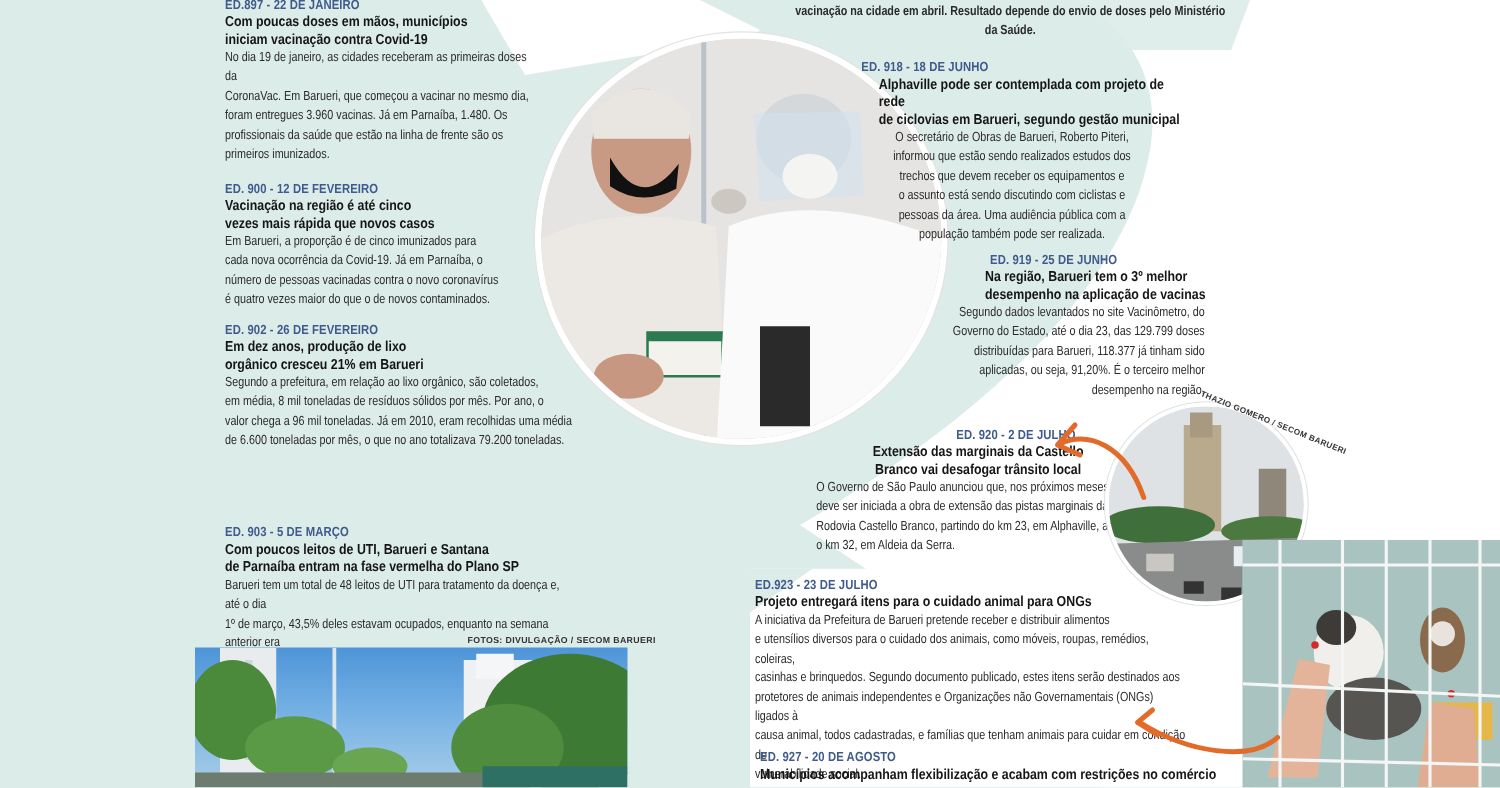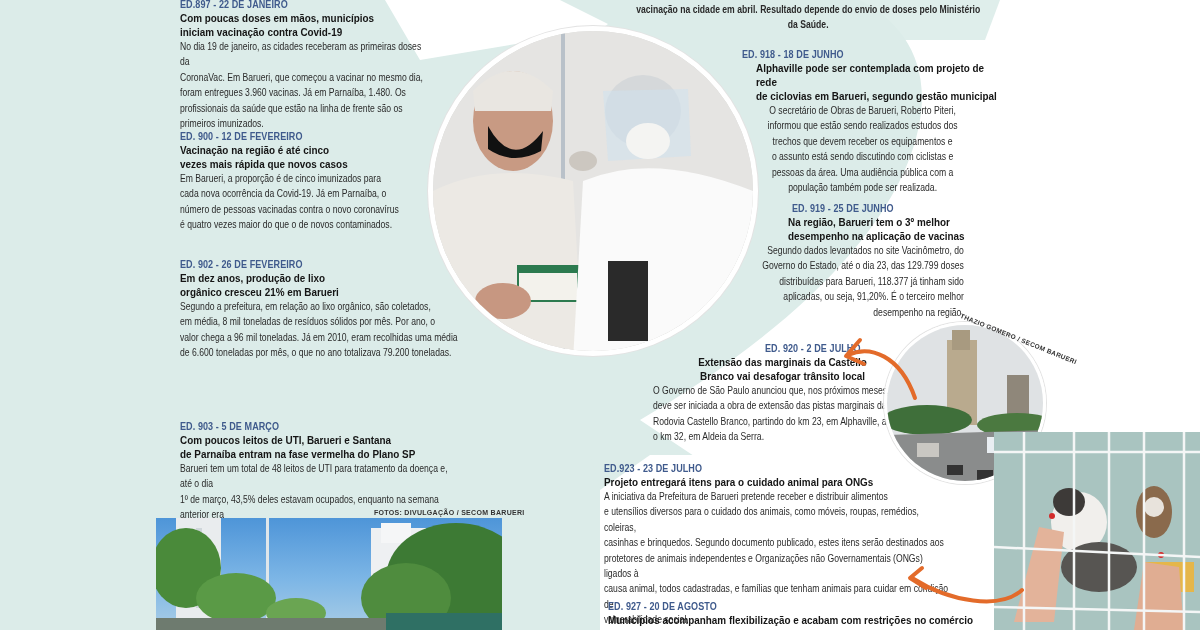--- a/index.html
+++ b/index.html
@@ -66,21 +66,21 @@
   <div class="ed">ED.897 - 22 DE JANEIRO</div>
   <div class="headline">Com poucas doses em mãos, municípios
 iniciam vacinação contra Covid-19</div>
   <div class="body">No dia 19 de janeiro, as cidades receberam as primeiras doses da
 CoronaVac. Em Barueri, que começou a vacinar no mesmo dia,
 foram entregues 3.960 vacinas. Já em Parnaíba, 1.480. Os
 profissionais da saúde que estão na linha de frente são os
 primeiros imunizados.</div>
 </div>
 
-<div class="entry" style="left:180px; top:130px; width:300px;">
+<div class="entry" style="left:180px; top:145px; width:300px;">
   <div class="ed">ED. 900 - 12 DE FEVEREIRO</div>
   <div class="headline">Vacinação na região é até cinco
 vezes mais rápida que novos casos</div>
   <div class="body">Em Barueri, a proporção é de cinco imunizados para
 cada nova ocorrência da Covid-19. Já em Parnaíba, o
 número de pessoas vacinadas contra o novo coronavírus
 é quatro vezes maior do que o de novos contaminados.</div>
 </div>
 
 <div class="entry" style="left:180px; top:258px; width:340px;">
@@ -143,21 +143,21 @@
 
     <ellipse cx="210" cy="80" rx="38" ry="36" fill="#d5d8da"></ellipse>
     <path d="M170 60 L255 58 L258 125 L175 130 Z" fill="#cfe2ee" opacity="0.55"></path>
     <ellipse cx="215" cy="110" rx="22" ry="18" fill="#f4f4f2"></ellipse>
     <path d="M150 150 Q220 120 320 160 L330 330 L140 330 Z" fill="#fafafa"></path>
     <ellipse cx="150" cy="130" rx="14" ry="10" fill="#ccc7c0"></ellipse>
     <rect x="175" y="230" width="40" height="80" fill="#2a2a2a"></rect>
   </svg>
 </div>
 
-<div class="entry right" style="left:742px; top:48px; width:300px;">
+<div class="entry right" style="left:689px; top:48px; width:300px;">
   <div class="ed">ED. 918 - 18 DE JUNHO</div>
   <div class="headline" style="margin-left:14px;">Alphaville pode ser contemplada com projeto de rede
 de ciclovias em Barueri, segundo gestão municipal</div>
   <div class="body" style="margin-left:14px; text-align:center; width:260px;">O secretário de Obras de Barueri, Roberto Piteri,
 informou que estão sendo realizados estudos dos
 trechos que devem receber os equipamentos e
 o assunto está sendo discutindo com ciclistas e
 pessoas da área. Uma audiência pública com a
 população também pode ser realizada.</div>
 </div>

